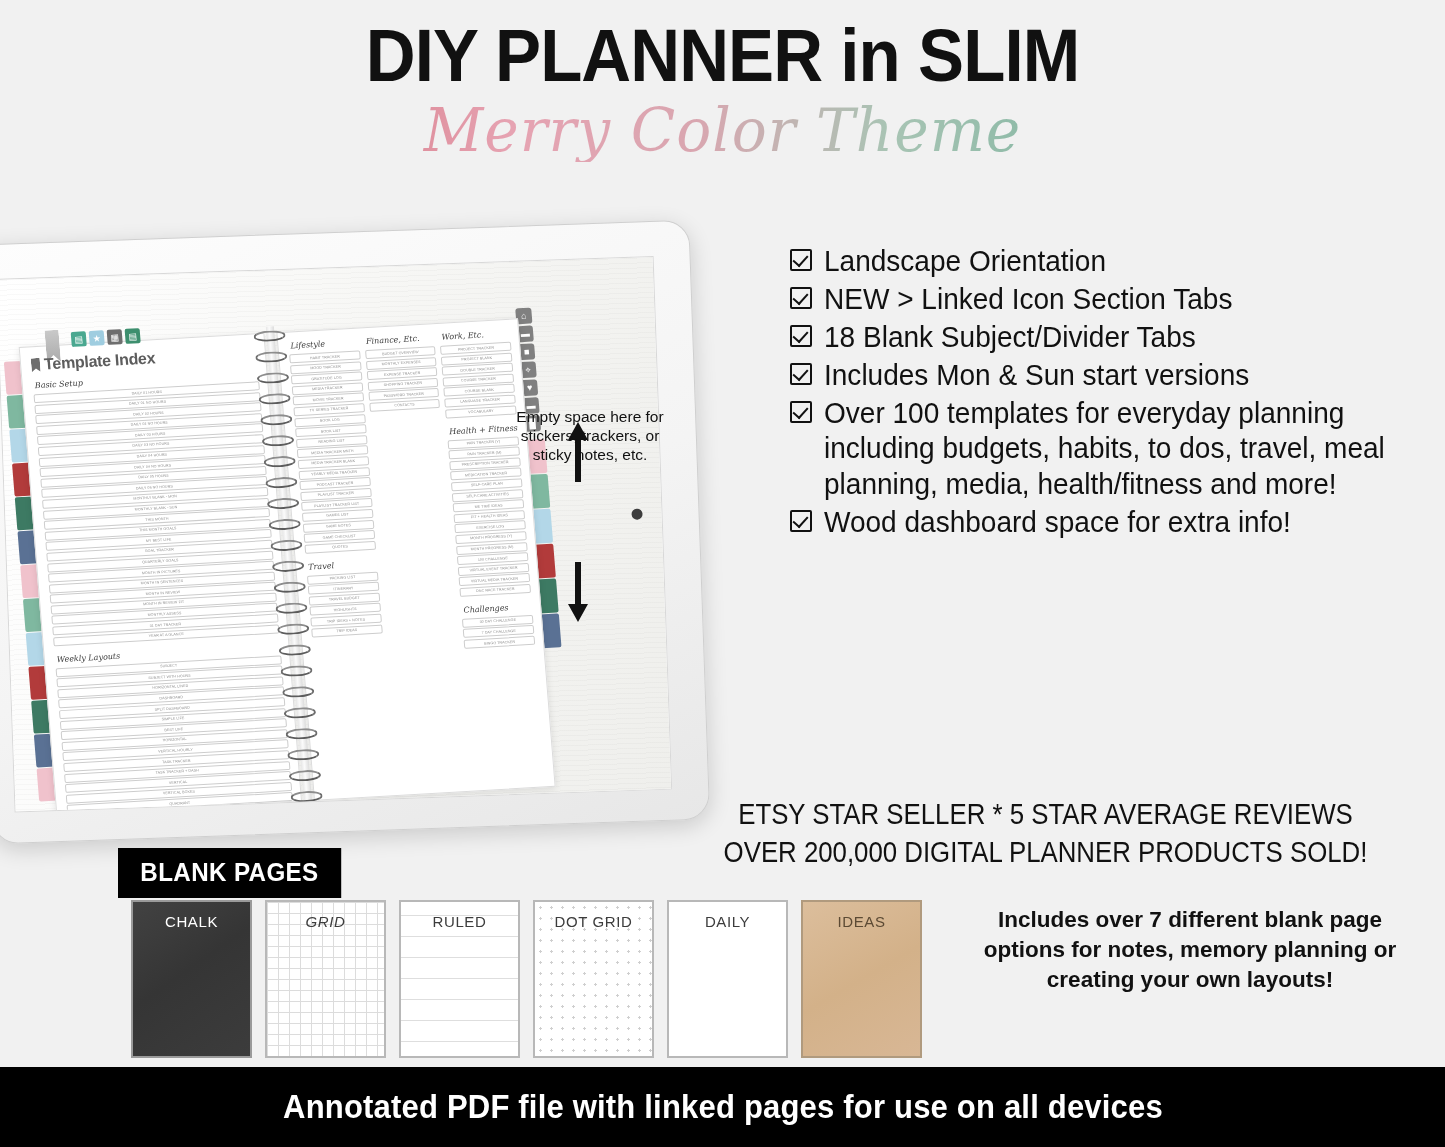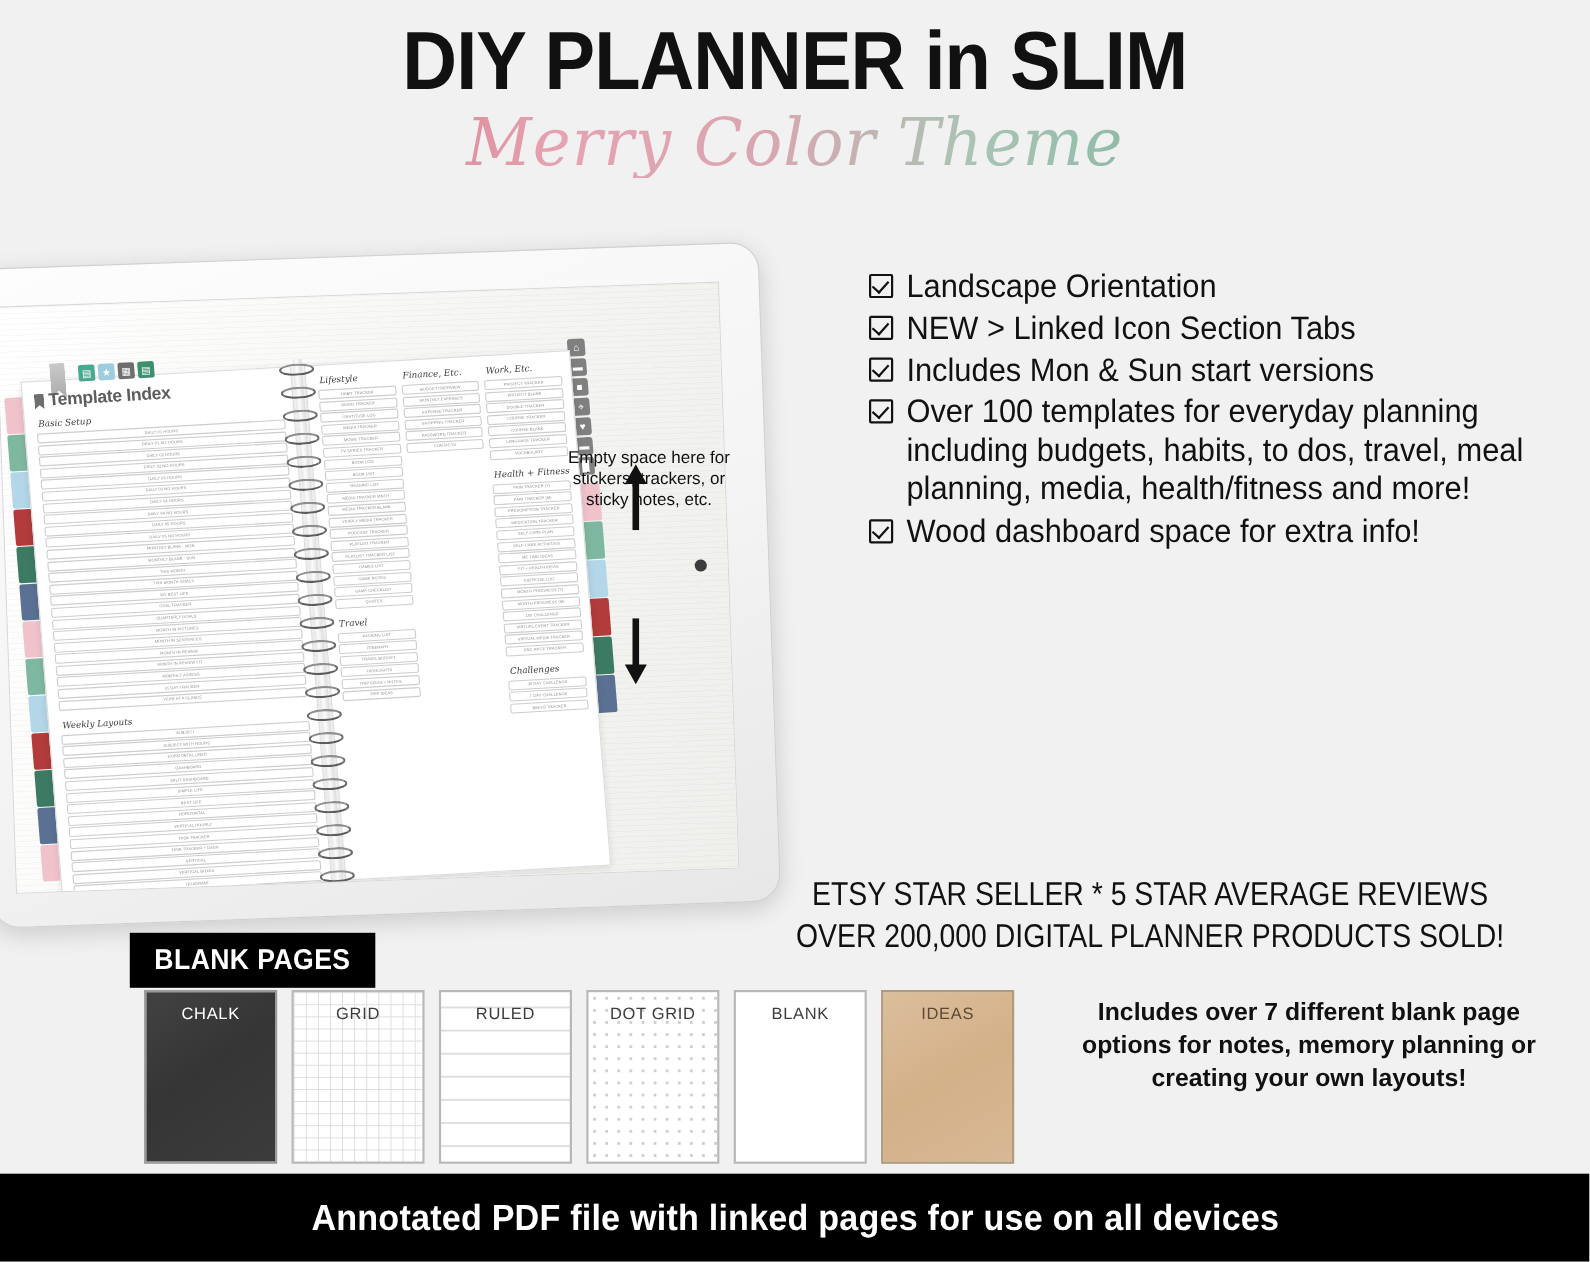--- a/index.html
+++ b/index.html
@@ -179,20 +179,21 @@
     position:absolute; top:11px; left:0; right:0; text-align:center;
     font-size:15px; color:#3c3c3c; letter-spacing:0.6px; z-index:3;
   }
   .sw-chalk { background:linear-gradient(145deg,#424242,#353535 45%,#3c3c3c); border-color:#9a9a9a; }
   .sw-chalk .sw-label { color:#fff; }
   .sw-grid {
     background-image:
       linear-gradient(to right,#dcdcdc 1px,transparent 1px),
       linear-gradient(to bottom,#dcdcdc 1px,transparent 1px);
     background-size:11px 11px;
+    font-style:italic;
   }
   .sw-dot {
     background-image:radial-gradient(#cfcfcf 1.2px, transparent 1.3px);
     background-size:11px 11px;
   }
   .sw-ruled {
     background-image:linear-gradient(to bottom,#dedede 1.5px,transparent 1.5px);
     background-size:100% 21px; background-position:0 34px;
   }
   .sw-kraft { background:linear-gradient(150deg,#dcbe9c,#d3b189 50%,#d8b795); border-color:#b09a7e; }
@@ -441,20 +442,24 @@
     <div class="feat">
       <div class="chk"></div>
       <div class="feat-text">Landscape Orientation</div>
     </div>
     <div class="feat">
       <div class="chk"></div>
       <div class="feat-text">NEW &gt; Linked Icon Section Tabs</div>
     </div>
     <div class="feat">
       <div class="chk"></div>
+      <div class="feat-text">18 Blank Subject/Divider Tabs</div>
+    </div>
+    <div class="feat">
+      <div class="chk"></div>
       <div class="feat-text">Includes Mon &amp; Sun start versions</div>
     </div>
     <div class="feat">
       <div class="chk"></div>
       <div class="feat-text">Over 100 templates for everyday planning including budgets, habits, to dos, travel, meal planning, media, health/fitness and more!</div>
     </div>
     <div class="feat">
       <div class="chk"></div>
       <div class="feat-text">Wood dashboard space for extra info!</div>
     </div>
@@ -473,21 +478,21 @@
     <div class="swatch sw-grid">
       <div class="sw-label">GRID</div>
     </div>
     <div class="swatch sw-ruled">
       <div class="sw-label">RULED</div>
     </div>
     <div class="swatch sw-dot">
       <div class="sw-label">DOT GRID</div>
     </div>
     <div class="swatch sw-blank">
-      <div class="sw-label">BLANK</div>
+      <div class="sw-label">DAILY</div>
     </div>
     <div class="swatch sw-kraft">
       <div class="sw-label">IDEAS</div>
     </div>
   </div>
 <div class="bp-note">Includes over 7 different blank page options for notes, memory planning or creating your own layouts!</div>
 
 <div class="banner">
   <div class="banner-text">Annotated PDF file with linked pages for use on all devices</div>
 </div>

